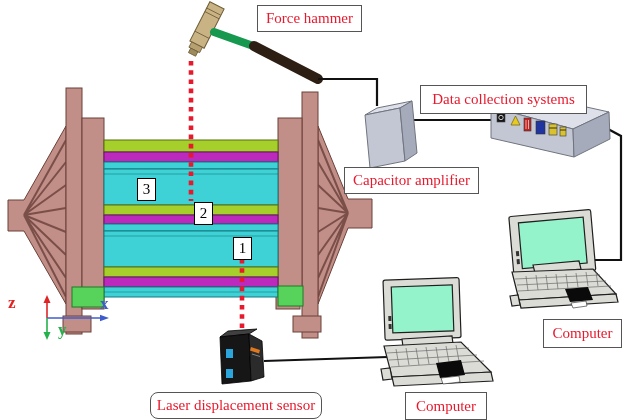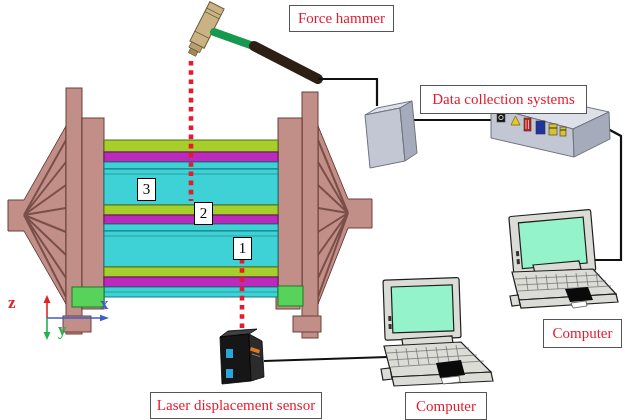--- a/index.html
+++ b/index.html
@@ -173,30 +173,31 @@
         <line x1="47" y1="318" x2="103" y2="318" stroke="#3f5ccc" stroke-width="1.6"></line>
         <path d="M109,318 L100,314.8 L100,321.2 Z" fill="#3f5ccc"></path>
       </g>
       <g>
         <line x1="47" y1="318" x2="47" y2="334" stroke="#25b14b" stroke-width="1.6"></line>
         <path d="M47,340 L43.5,332 L50.5,332 Z" fill="#25b14b"></path>
       </g>
     </g>
   </svg>
 
-  <div class="lbl" style="left:257px;top:5px;width:103px;height:25px;margin-left:32px;">Force hammer</div>
+  <div class="lbl" style="left:257px;top:5px;width:103px;height:25px;">Force hammer</div>
 
   <div class="lbl" style="left:420px;top:57px;width:165px;height:27px;margin-top:28px;">Data collection systems</div>
 
+  <div class="lbl" style="left:344px;top:167px;width:133px;height:25px;">Capacitor amplifier</div>
 
   <div class="lbl" style="left:543px;top:319px;width:77px;height:27px;">Computer</div>
 
   <div class="lbl" style="left:405px;top:392px;width:80px;height:26px;">Computer</div>
 
-  <div class="lbl" style="left:150px;top:392px;width:170px;height:25px;">Laser displacement sensor</div>
+  <div class="lbl" style="left:150px;top:392px;width:170px;height:25px;border-radius:8px;">Laser displacement sensor</div>
 
   <div class="marker" style="left:137px;top:178px;">3</div>
   <div class="marker" style="left:194px;top:202px;">2</div>
   <div class="marker" style="left:233px;top:237px;">1</div>
 
   <div class="axis-letter ax-z" style="left:8px;top:293px;">z</div>
   <div class="axis-letter ax-x" style="left:100px;top:294px;">x</div>
   <div class="axis-letter ax-y" style="left:58px;top:320px;">y</div>
 
 </div>

